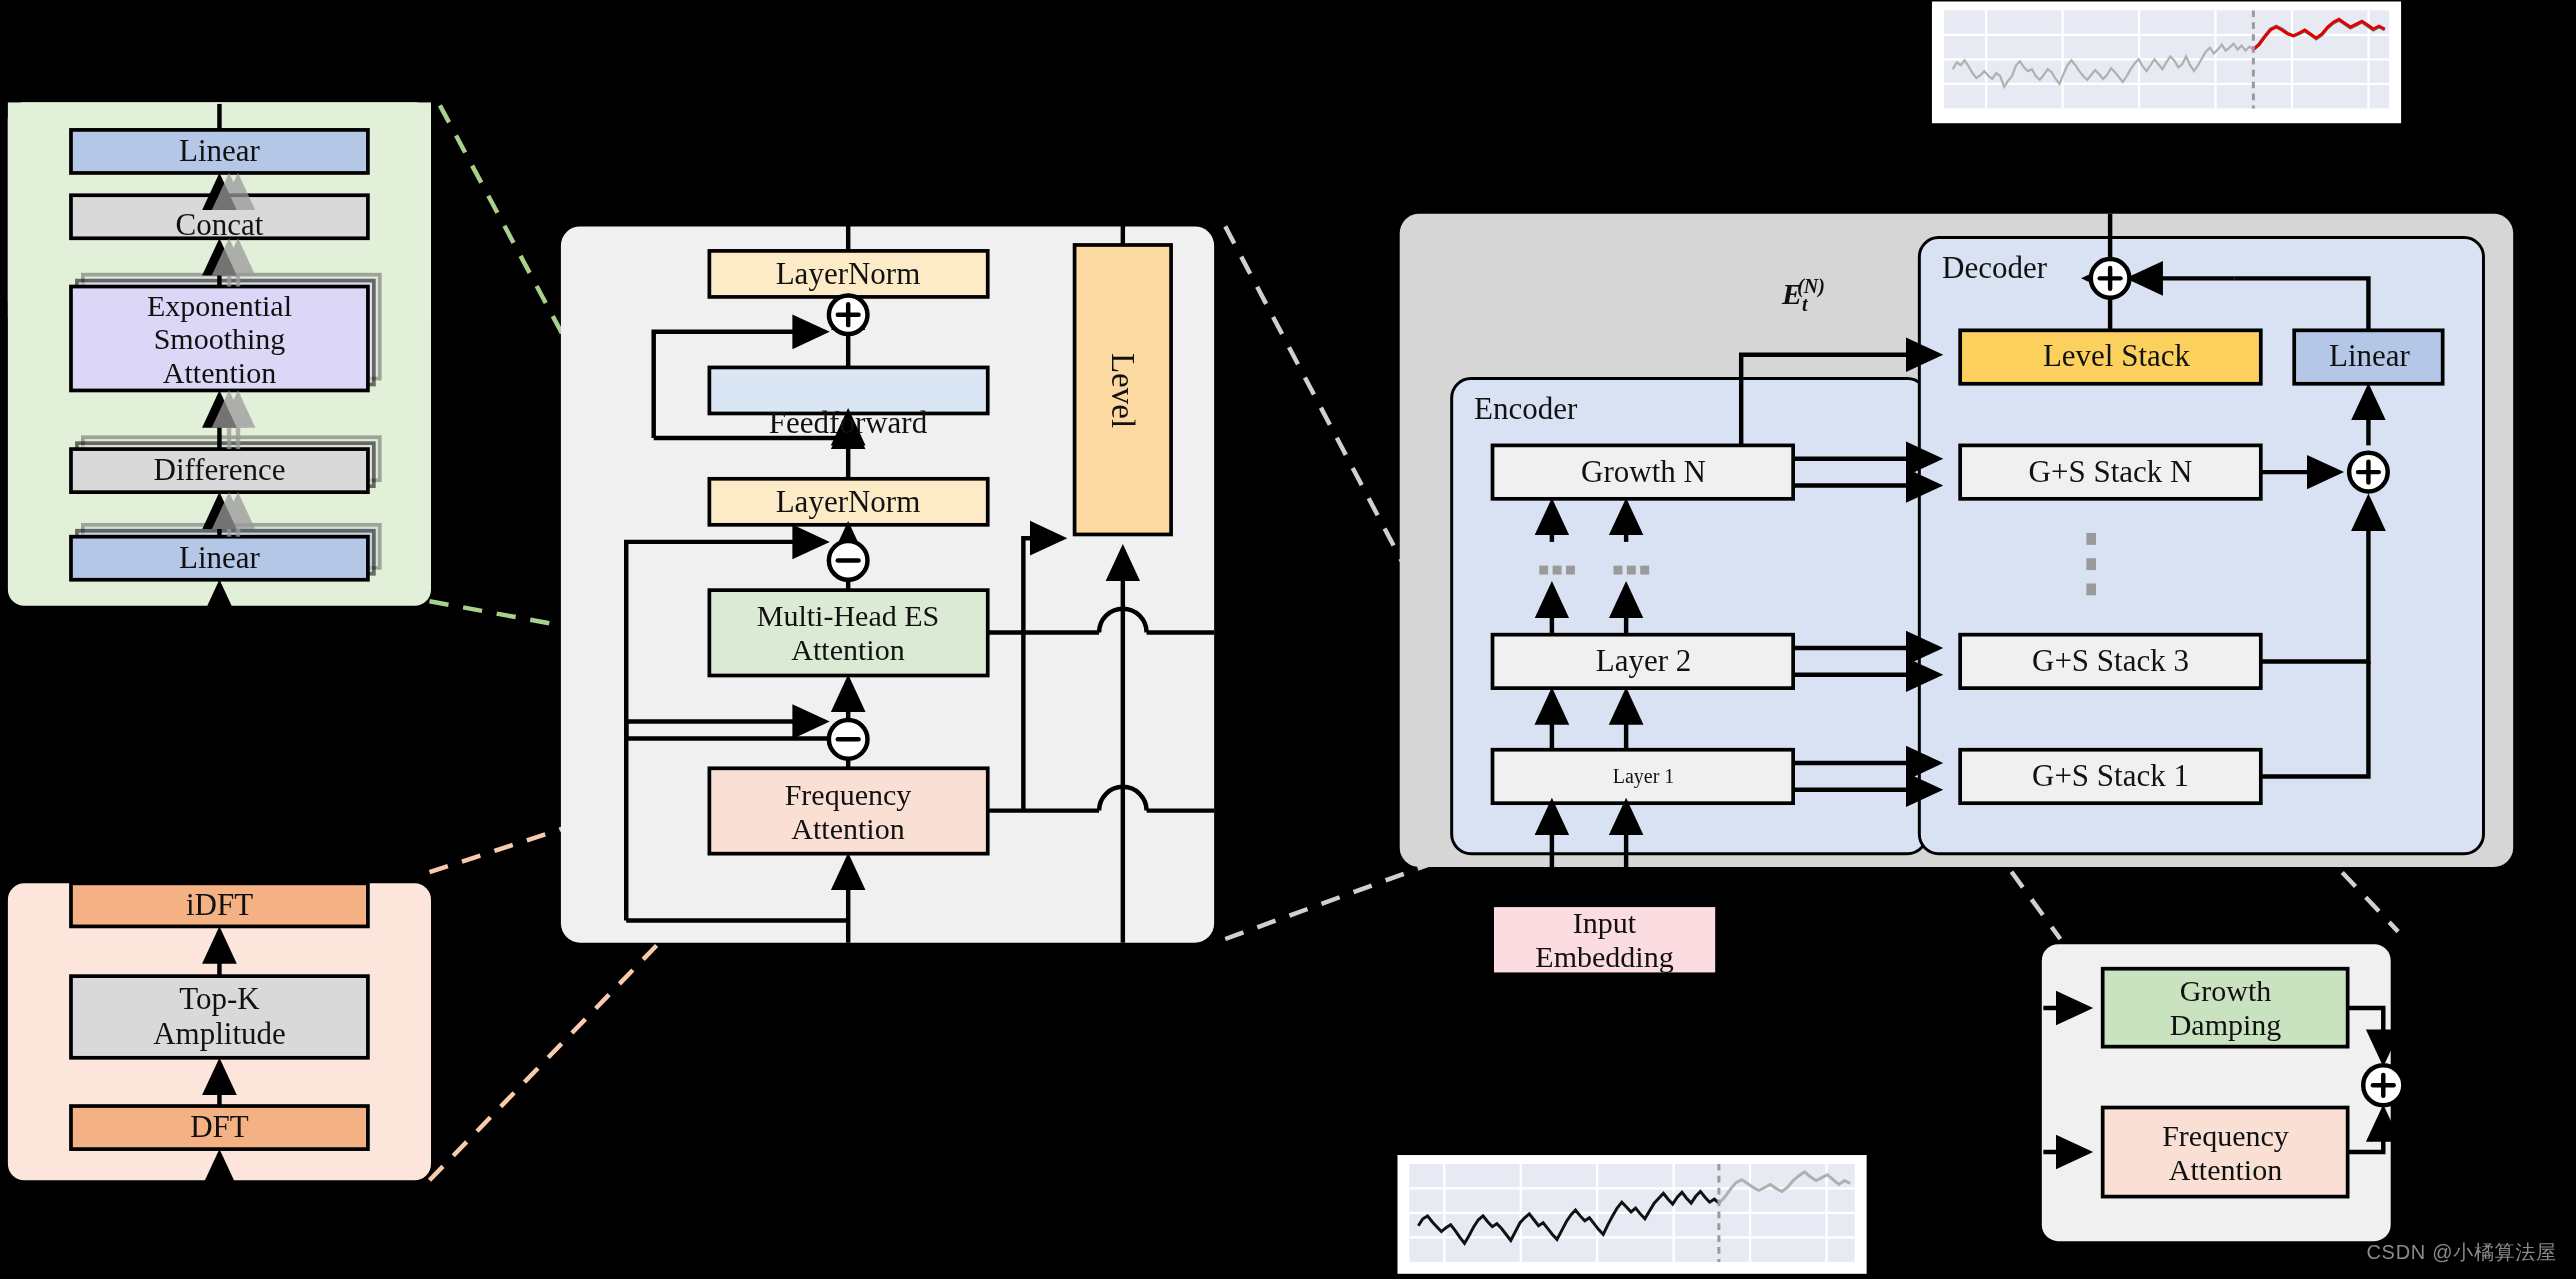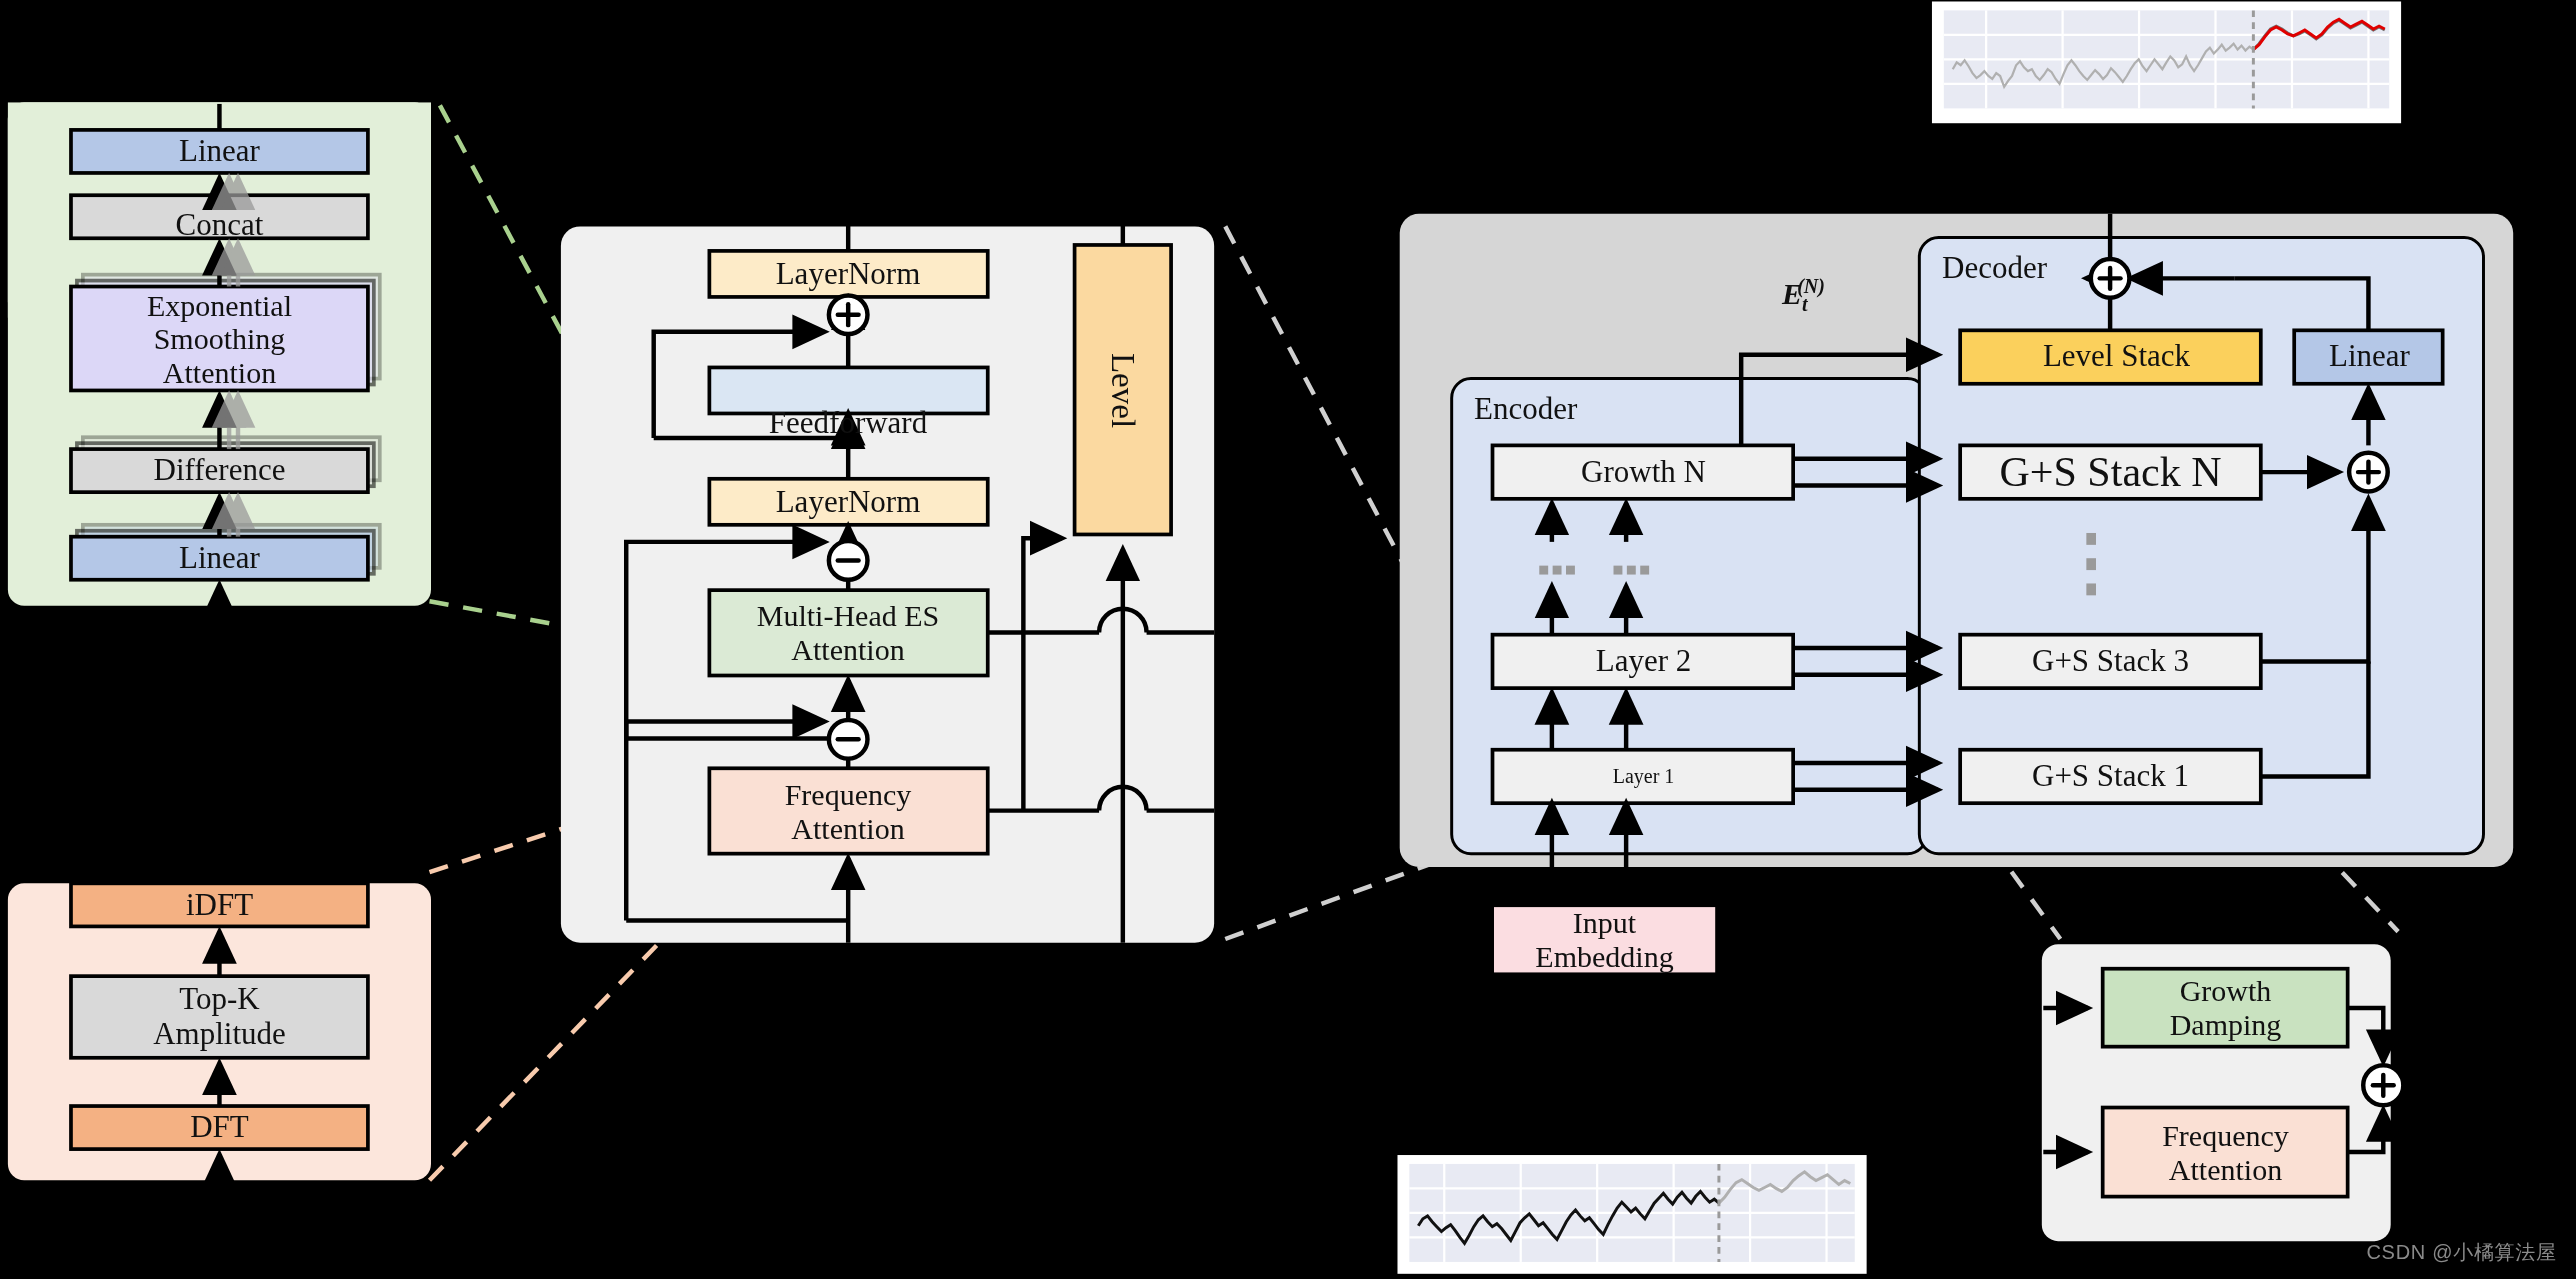--- a/index.html
+++ b/index.html
@@ -354,21 +354,21 @@
 
 <div class="nodetext" style="left:1474px;top:390px;width:193px;height:39px;justify-content:flex-start;font-size:31px;">Encoder</div>
 <div class="nodetext" style="left:1942px;top:249px;width:193px;height:39px;justify-content:flex-start;font-size:31px;">Decoder</div>
 
 <div class="nodetext" style="left:1493px;top:446px;width:301px;height:53px;font-size:31px;">Growth N</div>
 <div class="nodetext" style="left:1493px;top:635px;width:301px;height:53px;font-size:31px;">Layer 2</div>
 <div class="nodetext" style="left:1493px;top:750px;width:301px;height:53px;font-size:20px;">Layer 1</div>
 
 <div class="nodetext" style="left:1960px;top:330px;width:301px;height:53px;font-size:31px;margin-left:6px;">Level Stack</div>
 <div class="nodetext" style="left:2295px;top:330px;width:149px;height:53px;font-size:31px;">Linear</div>
-<div class="nodetext" style="left:1960px;top:446px;width:301px;height:53px;font-size:42px;">G+S Stack N</div>
+<div class="nodetext" style="left:1960px;top:446px;width:301px;height:53px;font-size:31px;">G+S Stack N</div>
 <div class="nodetext" style="left:1960px;top:635px;width:301px;height:53px;font-size:31px;">G+S Stack 3</div>
 <div class="nodetext" style="left:1960px;top:750px;width:301px;height:53px;font-size:31px;">G+S Stack 1</div>
 
 <div style="position:absolute;left:1782px;top:275px;font-size:30px;font-weight:bold;font-style:italic;color:#111;">
   <span>E</span><span style="display:inline-block;vertical-align:-0.35em;font-size:20px;">t</span><span style="display:inline-block;vertical-align:0.55em;font-size:20px;margin-left:-10.4px;">(N)</span>
 </div>
 
 <div class="nodetext" style="left:1494px;top:907px;width:221px;height:65px;font-size:30px;white-space:pre-line;">Input
 Embedding</div>
 

